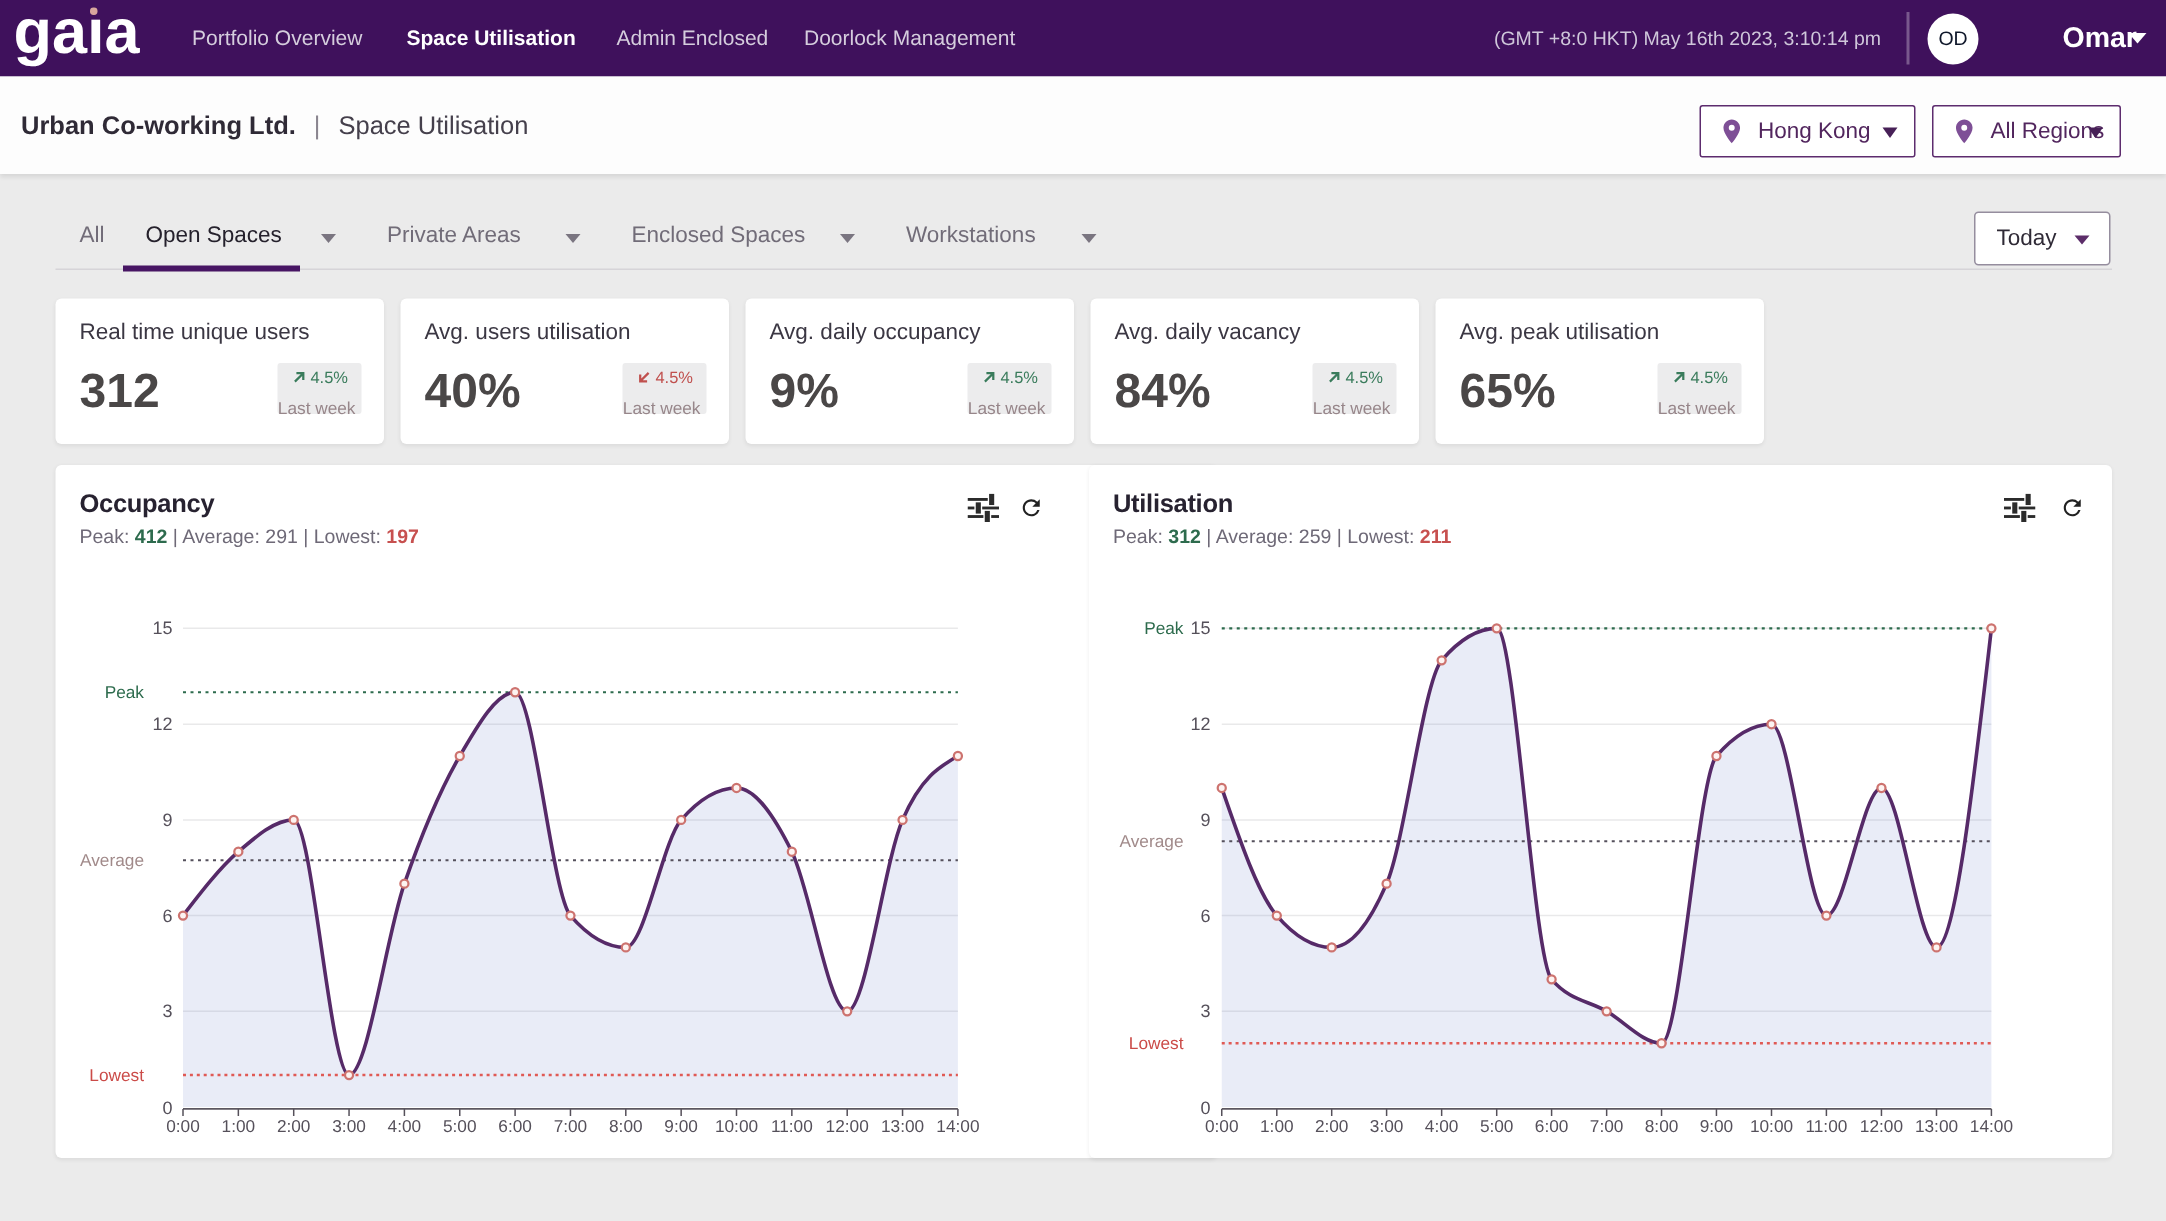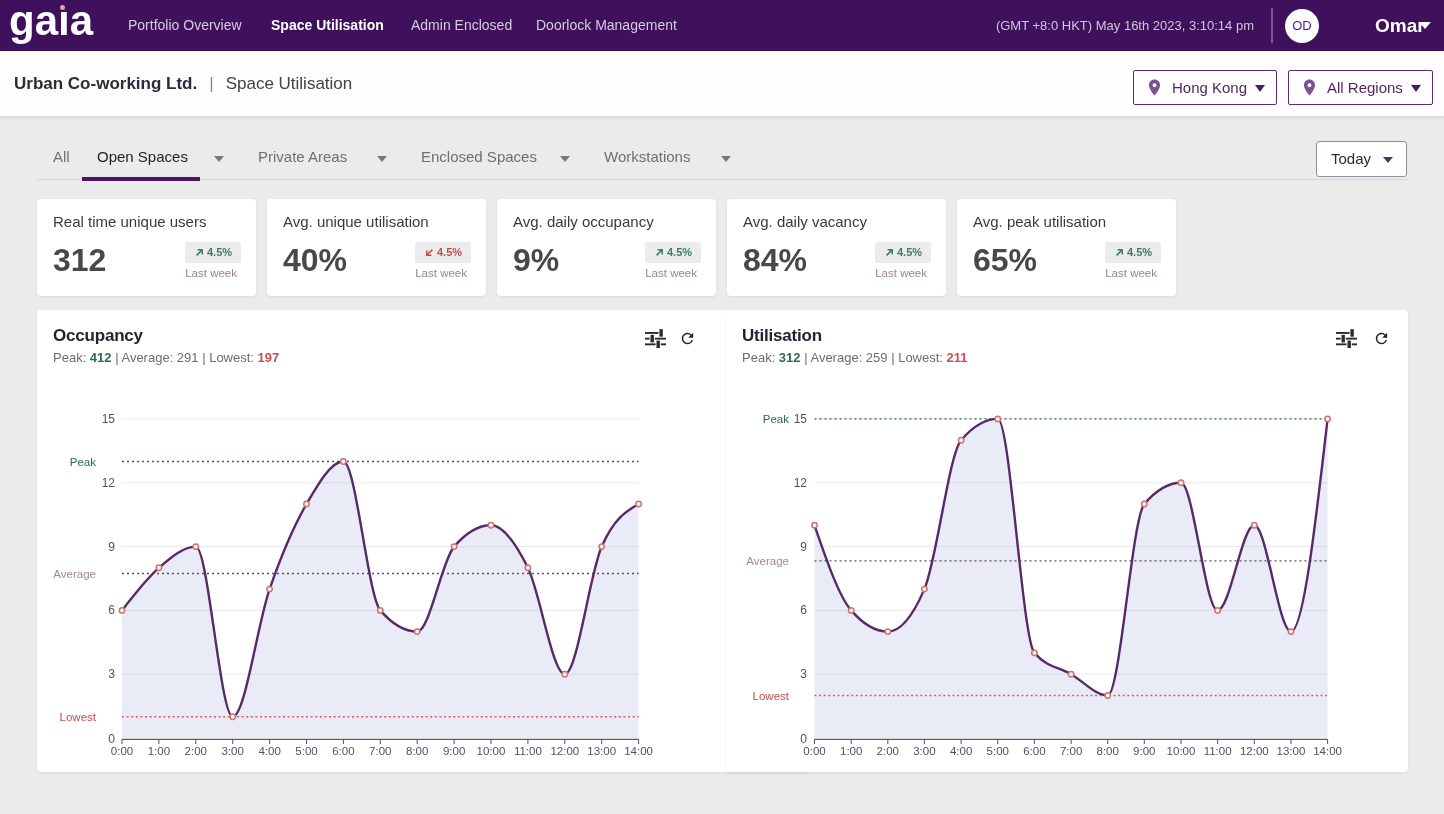--- a/index.html
+++ b/index.html
@@ -5,21 +5,21 @@
 html,body { width:1444px; height:814px; font-family:"Liberation Sans", sans-serif; background:#ebebeb; overflow:hidden; }
 #app { position:relative; width:1444px; height:814px; }
 
 .header { position:absolute; left:0; top:0; width:1444px; height:51px; background:#3f115c; }
 .logo { position:absolute; left:9px; top:-3.5px; color:#fff; font-size:42px; font-weight:bold; letter-spacing:0px; }
 .logo .dot { position:absolute; width:4.6px; height:4.6px; border-radius:50%; background:#d8a79d; left:51.4px; top:8.5px; }
 .nav { position:absolute; top:0; height:51px; line-height:51px; font-size:14px; color:#d5cddd; }
 .nav.active { color:#fff; font-weight:bold; }
 .tstamp { position:absolute; top:0; height:51px; line-height:51px; right:190px; font-size:13px; color:#cfc7da; }
 .hdr-div { position:absolute; left:1271px; top:8px; width:2px; height:35px; background:rgba(255,255,255,0.3); }
-.avatar { position:absolute; left:1285px; top:9px; width:34px; height:34px; border-radius:50%; background:#fff; color:#4c1d95; font-size:13px; text-align:center; line-height:34px; }
+.avatar { position:absolute; left:1285px; top:9px; width:34px; height:34px; border-radius:50%; background:#fff; color:#0f172a; font-size:13px; text-align:center; line-height:34px; }
 .uname { position:absolute; left:1333px; top:0; height:51px; line-height:51px; color:#fff; font-size:19px; font-weight:bold;margin-left:42px; }
 .hdr-caret { position:absolute; left:1419px; top:22px; width:0; height:0; border-left:6px solid transparent; border-right:6px solid transparent; border-top:7px solid #fff; }
 
 .subheader { position:absolute; left:0; top:51px; width:1444px; height:65px; background:#fdfdfd; box-shadow:0 2px 3px rgba(0,0,0,0.09); }
 .crumb { position:absolute; left:14px; top:0; height:65px; line-height:65px; font-size:17px; color:#45404c; }
 .crumb b { color:#2f2a36;margin-top:33px; }
 .crumb .sep { color:#8a858f; margin:0 12px; font-weight:normal; }
 .locbtn { position:absolute; top:70px; height:35px; background:#fff; border:1.5px solid #5d2c6e; border-radius:2px; }
 .locbtn .pin { position:absolute; left:11px; top:7px; }
 .locbtn .txt { position:absolute; left:38px; top:0; height:33px; line-height:33px; font-size:15px; color:#52265e; white-space:nowrap; }
@@ -30,21 +30,21 @@
 .tab-caret { position:absolute; top:156px; width:0; height:0; border-left:5px solid transparent; border-right:5px solid transparent; border-top:6px solid #7a7580; }
 .tab-underline { position:absolute; left:82px; top:177px; width:118px; height:3.5px; background:#471563; z-index:2; }
 .tab-divider { position:absolute; left:37px; top:178.5px; width:1371px; height:1px; background:#d6d4d8; }
 .todaybtn { position:absolute; left:1316px; top:141px; width:91px; height:36px; background:#fff; border:1px solid #958d9e; border-radius:3px; }
 .todaybtn .txt { position:absolute; left:14px; top:0; height:34px; line-height:34px; font-size:15px; color:#2f2a36; }
 .todaybtn .caret { position:absolute; right:13px; top:15px; width:0; height:0; border-left:5px solid transparent; border-right:5px solid transparent; border-top:6px solid #5c2d69; }
 
 .kpi { position:absolute; top:199px; width:219px; height:97px; background:#fff; border-radius:4px; box-shadow:0 1px 3px rgba(0,0,0,0.07); }
 .kpi-title { position:absolute; left:16px; top:14px; font-size:15px; color:#3b3743; }
 .kpi-num { position:absolute; left:16px; top:45px; font-size:32px; font-weight:bold; color:#4a4747; line-height:1; }
-.kpi-badge { position:absolute; left:148px; top:43px; width:56px; height:21px; background:#ececed; border-radius:2px; font-size:11px; line-height:21px; text-align:center;font-weight:bold; }
+.kpi-badge { position:absolute; left:148px; top:43px; width:56px; height:34px; background:#ececed; border-radius:2px; font-size:11px; line-height:21px; text-align:center; }
 .kpi-badge .arr { position:relative; top:1.5px; margin-right:2px; }
 .kpi-week { position:absolute; left:0; top:67.5px; width:200px; text-align:right; font-size:11.5px; color:#97868a; }
 
 .chartcard { position:absolute; top:310px; height:462px; background:#fff; border-radius:4px; box-shadow:0 1px 3px rgba(0,0,0,0.07); }
 .chart-title { position:absolute; left:16px; top:16px; font-size:17px; font-weight:bold; letter-spacing:-0.2px; color:#272230; }
 .chart-sub { position:absolute; left:16px; top:40px; font-size:13px; color:#6e6977; }
 .chart-sub .g { color:#2d6b4d; font-weight:bold; }
 .chart-sub .r { color:#c7504f; font-weight:bold; }
 .chart-sub .a { color:#6e6977; }
 .icon-tune { position:absolute; top:19px; }
@@ -67,21 +67,21 @@
   <div class="subheader">
     <div class="crumb"><b>Urban Co-working Ltd.</b><span class="sep">|</span>Space Utilisation</div>
   </div>
   <div class="locbtn" style="left:1133px; width:144px">
     <span class="pin"><svg width="19" height="19" viewBox="0 0 24 24">
 <path fill="#7e4f96" d="M12 2C8.13 2 5 5.13 5 9c0 5.25 7 13 7 13s7-7.75 7-13c0-3.87-3.13-7-7-7zm0 9.5a2.5 2.5 0 1 1 0-5 2.5 2.5 0 0 1 0 5z"></path>
         </svg></span>
       <span class="txt">Hong Kong</span>
       <span class="caret"></span>
   </div>
-  <div class="locbtn" style="left:1288px; width:145px">
+  <div class="locbtn" style="left:1288px; width:126px">
     <span class="pin"><svg width="19" height="19" viewBox="0 0 24 24">
 <path fill="#7e4f96" d="M12 2C8.13 2 5 5.13 5 9c0 5.25 7 13 7 13s7-7.75 7-13c0-3.87-3.13-7-7-7zm0 9.5a2.5 2.5 0 1 1 0-5 2.5 2.5 0 0 1 0 5z"></path>
         </svg></span>
       <span class="txt">All Regions</span>
       <span class="caret"></span>
   </div>
 
   <div class="tab" style="left:53px">All</div>
   <div class="tab active" style="left:97px">Open Spaces</div>
   <div class="tab-caret" style="left:214px"></div>
@@ -100,21 +100,21 @@
 
   <div class="kpi" style="left:37px">
   <div class="kpi-title">Real time unique users</div>
   <div class="kpi-num">312</div>
   <div class="kpi-badge"><span class="arr"><svg width="11" height="11" viewBox="0 0 11 11">
 <path d="M2.6 8.4 L8.2 2.8 M3.6 2.8 H8.2 V7.4" stroke="#3a7c5c" stroke-width="1.5" fill="none"></path>
           </svg></span><span style="color:#3a7c5c">4.5%</span></div>
   <div class="kpi-week">Last week</div>
 </div>
 <div class="kpi" style="left:267px">
-  <div class="kpi-title">Avg. unique utilisation</div>
+  <div class="kpi-title">Avg. users utilisation</div>
   <div class="kpi-num">40%</div>
   <div class="kpi-badge"><span class="arr"><svg width="11" height="11" viewBox="0 0 11 11">
 <path d="M8.4 2.6 L2.8 8.2 M2.8 3.6 V8.2 H7.4" stroke="#c0504e" stroke-width="1.5" fill="none"></path>
           </svg></span><span style="color:#c0504e">4.5%</span></div>
   <div class="kpi-week">Last week</div>
 </div>
 <div class="kpi" style="left:497px">
   <div class="kpi-title">Avg. daily occupancy</div>
   <div class="kpi-num">9%</div>
   <div class="kpi-badge"><span class="arr"><svg width="11" height="11" viewBox="0 0 11 11">

